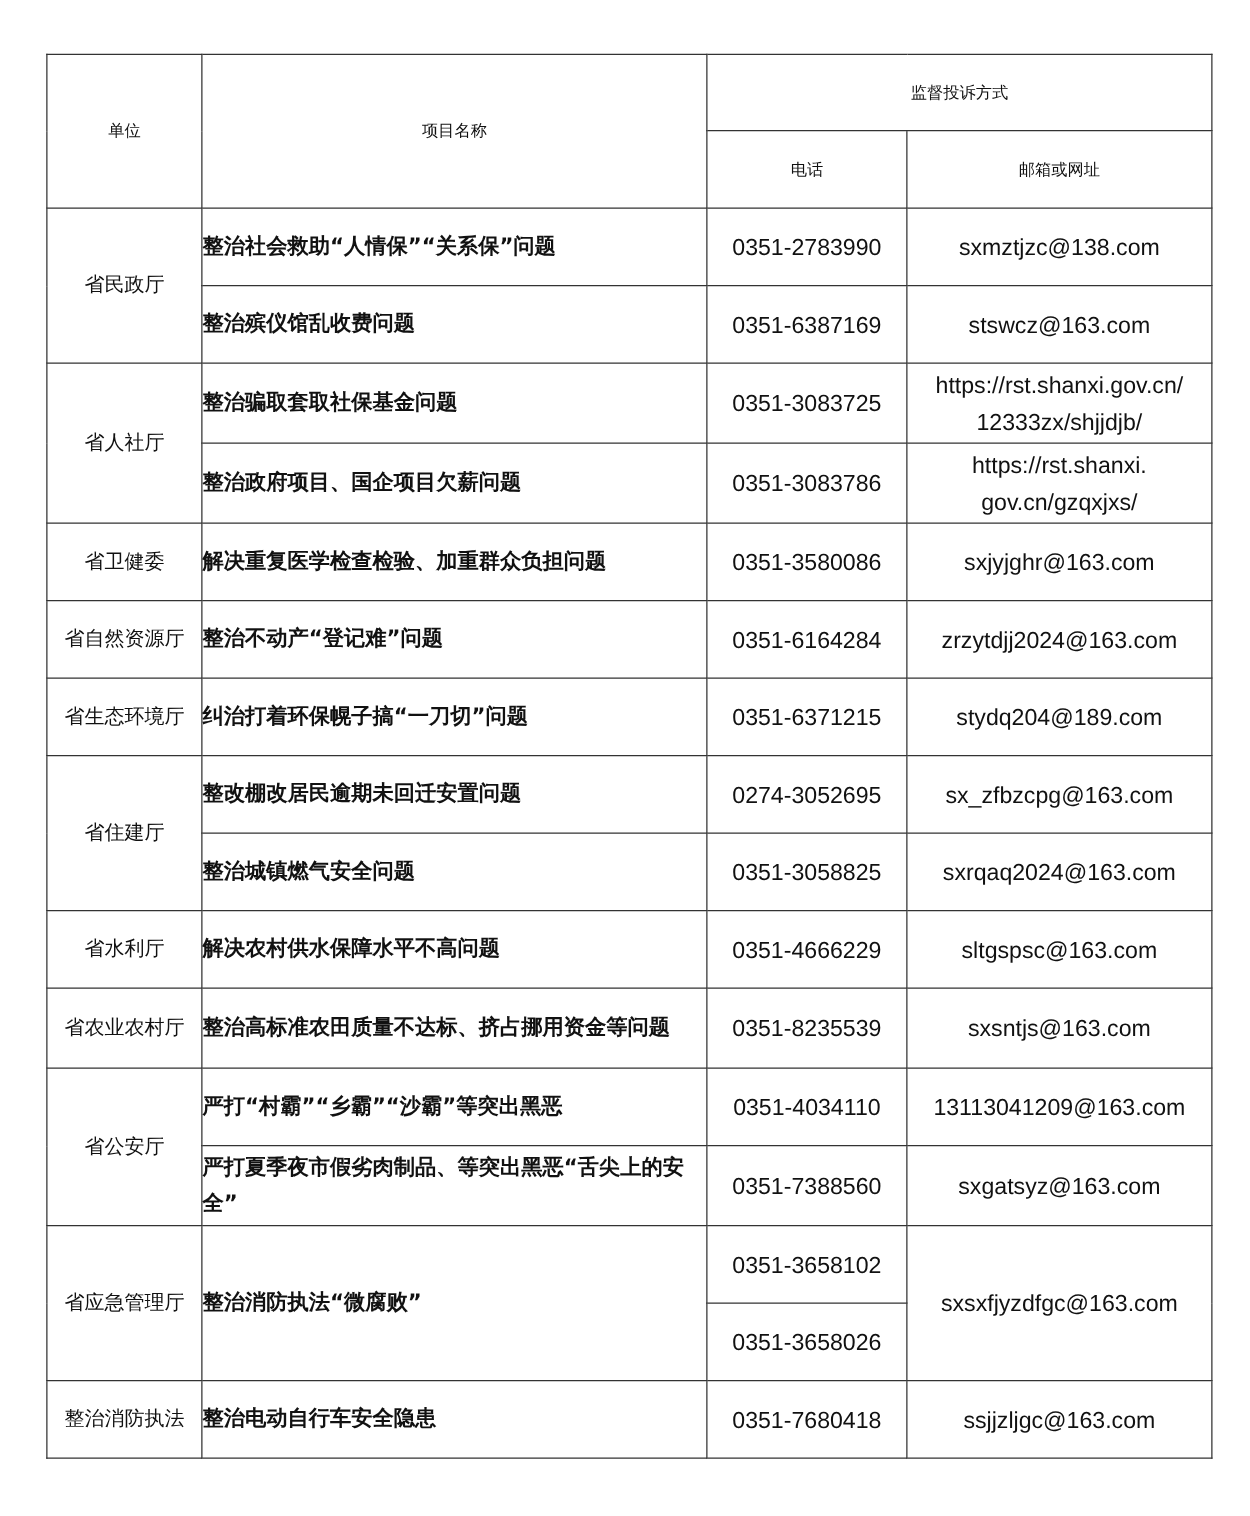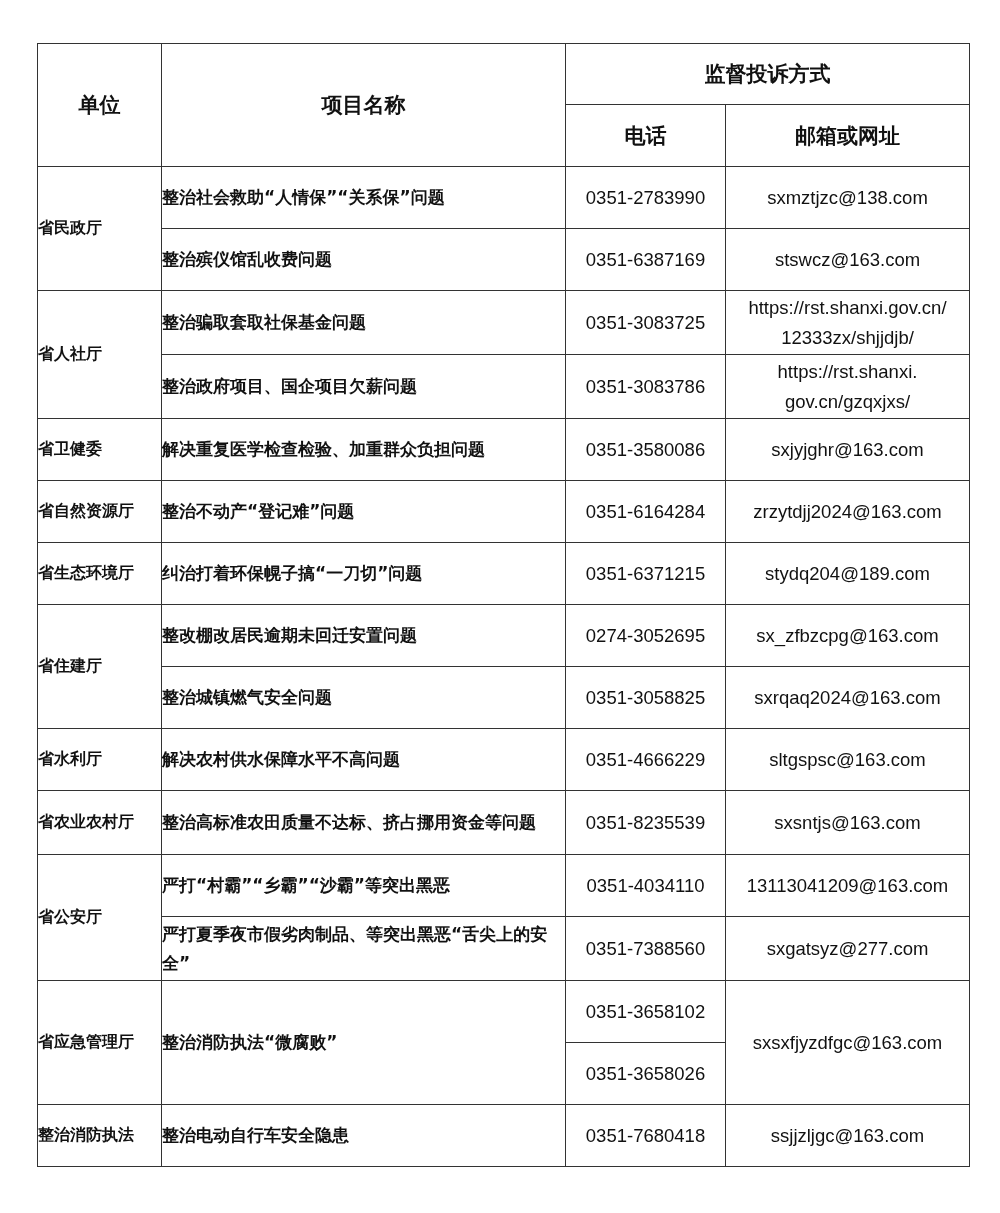--- a/index.html
+++ b/index.html
@@ -9,26 +9,26 @@
     position: absolute; left: 37px; top: 43px;
     width: 932px; border-collapse: collapse; table-layout: fixed;
   }
   table.main td, table.main th {
     border: 1.5px solid #333; padding: 0; vertical-align: middle;
   }
   col.c-unit { width: 124px; }
   col.c-proj { width: 404px; }
   col.c-phone { width: 160px; }
   col.c-mail { width: 244px; }
-  th { font-weight: bold; font-size: 21px; text-align: center; }
+  th { font-weight: normal; font-size: 13px; text-align: center; }
   tr.h1 { height: 61px; }
   tr.h2 { height: 62px; }
   tr.r { height: 62px; }
   tr.r2 { height: 64px; }
-  td.unit { font-size: 16px; font-weight: bold; letter-spacing: 0px; }
+  td.unit { text-align: center; font-size: 16px; font-weight: normal; letter-spacing: 0px; }
   td.proj { text-align: left; font-size: 17px; font-weight: bold; padding-left: 11px; padding-right: 6px; line-height: 29px; }
   td.phone { text-align: center; font-size: 18.5px; font-family: "Liberation Sans", sans-serif; }
   td.mail { text-align: center; font-size: 18.5px; font-family: "Liberation Sans", sans-serif; line-height: 30px; }
 </style>
 </head>
 <body>
 
 <table class="main">
   <colgroup>
     <col class="c-unit">
@@ -126,21 +126,21 @@
 
   <tr class="r">
     <td rowspan="2" class="unit">省公安厅</td>
     <td class="proj">严打“村霸”“乡霸”“沙霸”等突出黑恶</td>
     <td class="phone">0351-4034110</td>
     <td class="mail">13113041209@163.com</td>
   </tr>
   <tr class="r2">
     <td class="proj">严打夏季夜市假劣肉制品、等突出黑恶“舌尖上的安全”</td>
     <td class="phone">0351-7388560</td>
-    <td class="mail">sxgatsyz@277.com</td>
+    <td class="mail">sxgatsyz@163.com</td>
   </tr>
 
   <tr class="r">
     <td rowspan="2" class="unit">省应急管理厅</td>
     <td rowspan="2" class="proj">整治消防执法“微腐败”</td>
     <td class="phone">0351-3658102</td>
     <td rowspan="2" class="mail">sxsxfjyzdfgc@163.com</td>
   </tr>
   <tr class="r">
     <td class="phone">0351-3658026</td>

